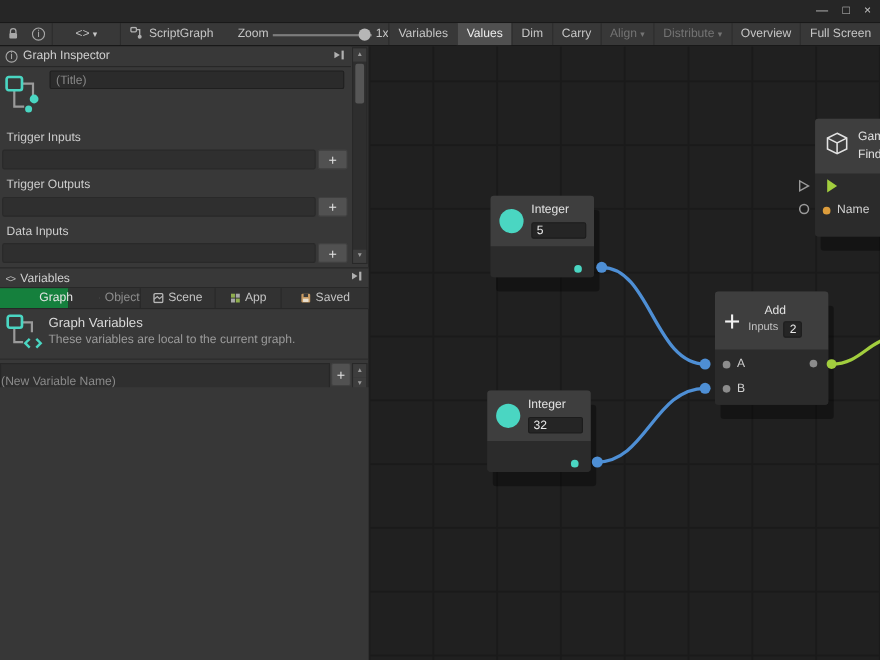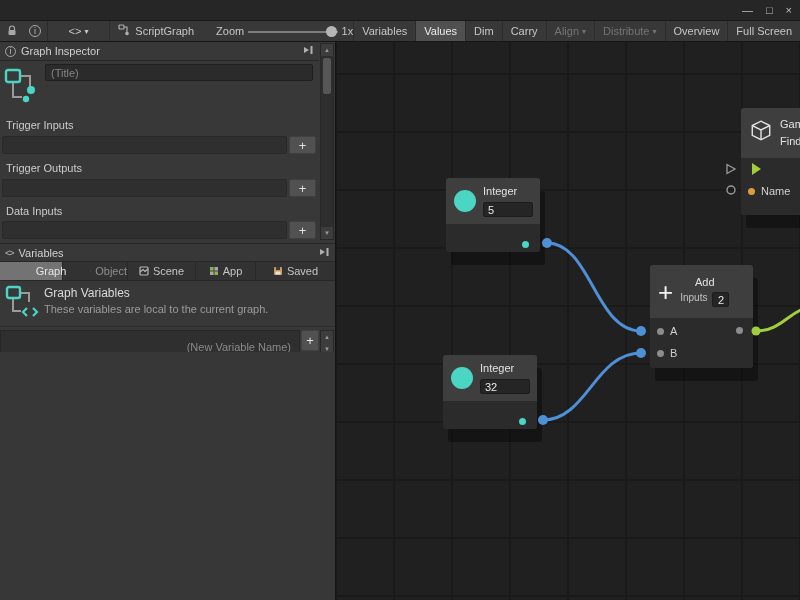--- a/index.html
+++ b/index.html
@@ -35,26 +35,26 @@
   .field{position:absolute;background:#2b2b2b;border:1px solid #1f1f1f;border-radius:2px;font-size:11px;color:#dddddd;padding:0 5px;outline:none;font-family:"Liberation Sans",sans-serif;}
   .field::placeholder{color:#868686;}
   .insp-label{position:absolute;left:6px;font-size:11px;color:#cccccc;}
   .insp-list{position:absolute;left:2px;width:285px;height:18px;background:#2f2f2f;border:1px solid #292929;border-radius:2px;}
   .insp-add{position:absolute;left:289px;width:27px;height:18px;background:#515151;border:1px solid #404040;border-radius:2px;color:#e2e2e2;font-size:13px;display:flex;align-items:center;justify-content:center;line-height:1;}
   .scrollbar{position:absolute;background:#2e2e2e;border:1px solid #282828;}
   .sb-btn{position:absolute;left:0;width:100%;height:12px;background:#3d3d3d;color:#9a9a9a;font-size:6px;display:flex;align-items:center;justify-content:center;}
   .sb-thumb{position:absolute;left:2px;right:2px;background:#565656;border-radius:2px;}
   .bb-tabs{position:absolute;left:0;top:220px;width:335px;height:19px;display:flex;background:#323232;border-bottom:1px solid #272727;}
   .bb-tab{display:flex;align-items:center;justify-content:center;gap:4px;font-size:11px;color:#c4c4c4;border-right:1px solid #292929;height:100%;}
-  .bb-tab.active{background:#737373;color:#e6e6e6;padding-left:36px;}
+  .bb-tab.active{background:#15803d;color:#e6e6e6;padding-left:36px;}
   .bb-tab.dim{color:#8d8d8d;}
   .gv-title{position:absolute;left:44px;top:244px;font-size:12px;color:#dadada;}
   .gv-sub{position:absolute;left:44px;top:261px;font-size:11px;color:#9b9b9b;}
   .divider{position:absolute;left:0;top:284px;width:335px;height:1px;background:#2c2c2c;}
-  .newvar{position:absolute;left:0;top:288px;width:300px;height:34px;background:#2f2f2f;border:1px solid #272727;font-size:11px;color:#dddddd;text-align:right;padding-right:8px;outline:none;font-family:"Liberation Sans",sans-serif;}
+  .newvar{position:absolute;left:0;top:288px;width:300px;height:34px;background:#2f2f2f;border:1px solid #272727;font-size:11px;color:#dddddd;padding-right:8px;outline:none;font-family:"Liberation Sans",sans-serif;}
   .newvar::placeholder{color:#8a8a8a;}
   .newvar-add{position:absolute;left:301px;top:288px;width:18px;height:21px;background:#515151;border:1px solid #404040;border-radius:2px;color:#e2e2e2;font-size:13px;display:flex;align-items:center;justify-content:center;}
   .var-empty{position:absolute;left:0;top:310px;width:335px;height:248px;background:#373737;}
 
   
   #graph{position:absolute;left:336px;top:42px;width:464px;height:558px;overflow:hidden;background-color:#202020;
     background-image:linear-gradient(to right,#1a1a1a 2px,transparent 2px),linear-gradient(to bottom,#1a1a1a 2px,transparent 2px);
     background-size:58px 58px;background-position:-1px -27px;}
   .node{position:absolute;background:#2b2b2b;border-radius:3px;box-shadow:5px 13px 0 rgba(0,0,0,0.35);z-index:2;}
   .n-header{display:flex;align-items:center;gap:7px;padding:0 8px;background:#3e3e3e;border-radius:3px 3px 0 0;height:46px;}

